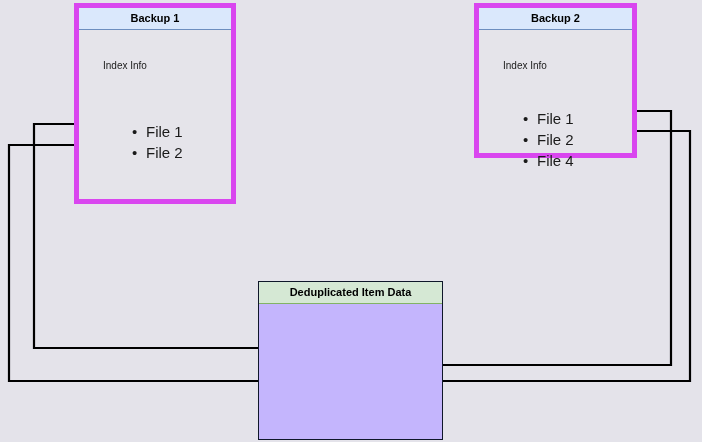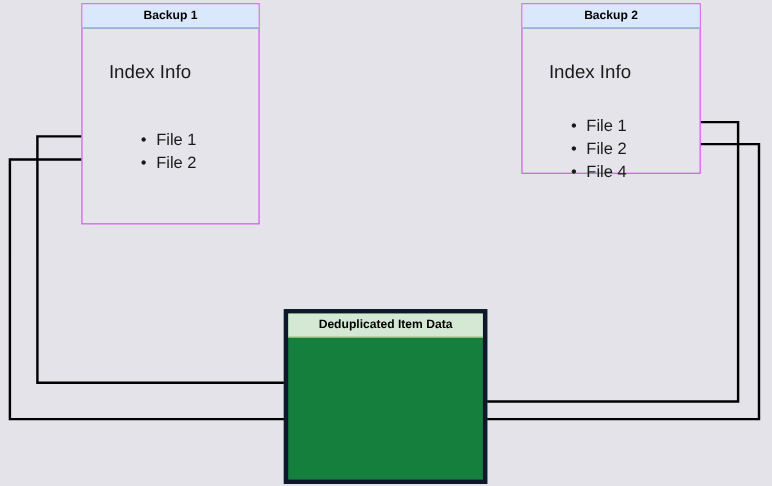--- a/index.html
+++ b/index.html
@@ -25,55 +25,55 @@
     left: 0;
     width: 702px;
     height: 442px;
   }
   .box {
     position: absolute;
     box-sizing: border-box;
   }
   
   .box-blue {
-    border: 1px solid #d946ef;
+    border: 5px solid #d946ef;
     background: #e5e4ea;
   }
   .box-blue .box-header {
     background: #dae8fc;
     border-bottom: 1px solid #6c8ebf;
     color: #000000;
     font-weight: bold;
     font-size: 11px;
     text-align: center;
     line-height: 21px;
     height: 21px;
   }
   
   .box-green {
-    border: 4px solid #0f172a;
-    background: #15803d;
+    border: 1px solid #0f172a;
+    background: #c4b5fd;
   }
   .box-green .box-header {
     background: #d5e8d4;
     border-bottom: 1px solid #82b366;
     color: #000000;
     font-weight: bold;
     font-size: 11px;
     text-align: center;
     line-height: 21px;
     height: 21px;
   }
   .box-body {
     position: relative;
     height: calc(100% - 22px);
   }
   .index-label {
     position: absolute;
-    font-size: 17px;
+    font-size: 10px;
     color: #1a1a1a;
     white-space: nowrap;
   }
   .file-list {
     position: absolute;
     margin: 0;
     padding: 0;
     list-style: none;
   }
   .file-list li {

